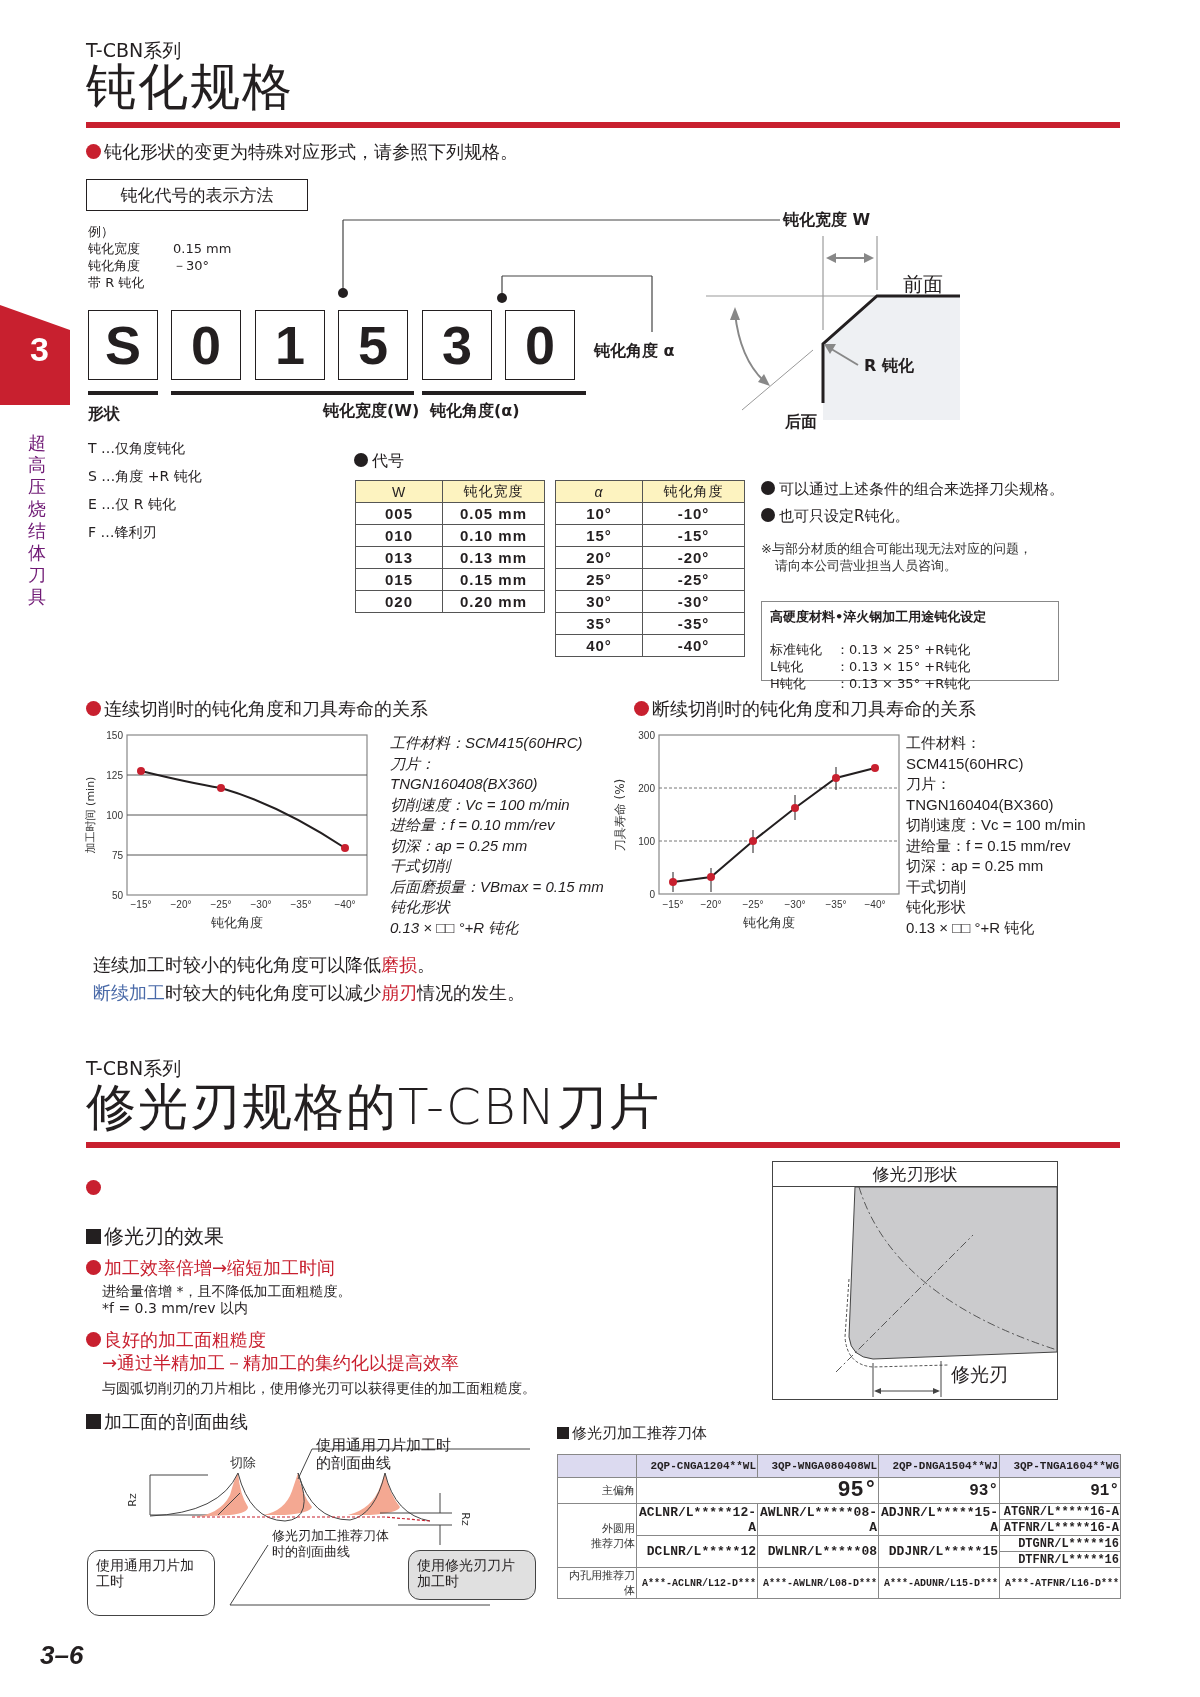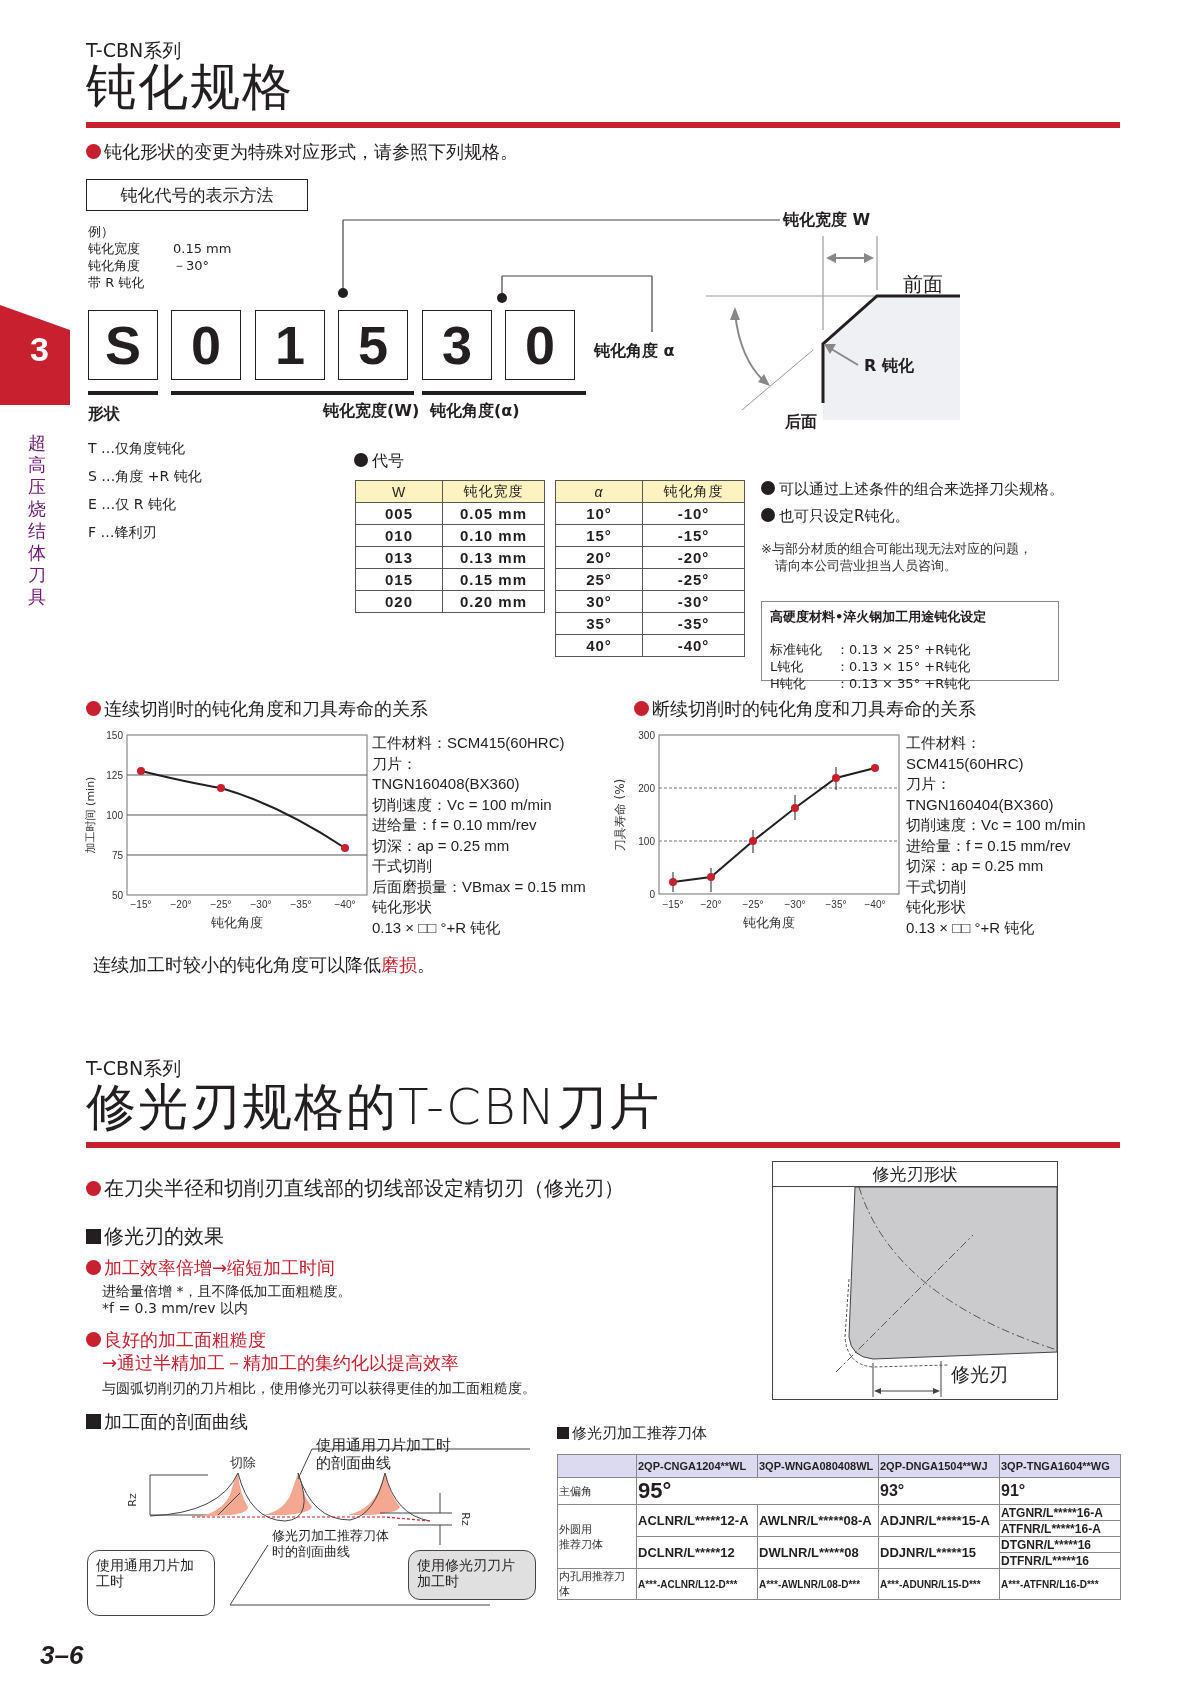--- a/index.html
+++ b/index.html
@@ -18,21 +18,21 @@
   .small{font-size:13px;line-height:17px;}
   table.codes{border-collapse:collapse;font-family:"Liberation Sans",sans-serif;}
   table.codes td,table.codes th{border:1.2px solid #555;height:21px;padding:0;text-align:center;font-size:15px;font-weight:bold;letter-spacing:1px;}
   table.codes th{background:#fdf3c0;font-weight:normal;font-size:14px;}
   .side-tab{position:absolute;left:0;top:305px;width:70px;height:100px;background:#c8202f;clip-path:polygon(0 0,100% 25%,100% 100%,0 100%);}
   .side-num{position:absolute;left:30px;top:330px;font-size:34px;font-weight:bold;color:#fff;font-family:"Liberation Sans",sans-serif;}
   .vert{position:absolute;left:28px;top:432px;width:20px;font-size:18px;line-height:22px;color:#701a75;}
   .cond{font-size:15px;line-height:20.5px;font-family:"Liberation Sans",sans-serif;}
   .spec-box{position:absolute;left:761px;top:601px;width:298px;height:80px;border:1.3px solid #888;padding:6px 8px;box-sizing:border-box;font-size:13px;line-height:17px;}
   table.rec{border-collapse:collapse;font-family:"Liberation Sans",sans-serif;position:absolute;left:557px;top:1454px;}
-  table.rec td{border:1px solid #888;text-align:left;font-weight:bold;font-size:13px;padding:0 1px;color:#231f20;}
+  table.rec td{border:1px solid #888;text-align:right;font-weight:bold;font-size:13px;padding:0 1px;color:#231f20;font-family:Liberation Mono, monospace;}
   table.rec tr.hdr td{background:#dcdaf0;font-size:11px;height:22px;}
   table.rec td.lbl{font-weight:normal;font-size:11px;color:#333;}
   .bubble{position:absolute;border:1.5px solid #444;border-radius:12px;font-size:14px;line-height:16px;padding:6px 8px;box-sizing:border-box;}
 </style>
 </head>
 <body>
 
 <div class="side-tab"></div>
 <div class="side-num">3</div>
 <div class="vert">超高压烧结体刀具</div>
@@ -207,21 +207,21 @@
       <text x="221" y="183">−35°</text>
       <text x="265" y="183">−40°</text>
   </g>
   <path d="M61 46 Q110 58 141 63 Q200 80 265 123" fill="none" stroke="#231f20" stroke-width="2"></path>
   <circle cx="61" cy="46" r="4" fill="#c8202f"></circle>
   <circle cx="141" cy="63" r="4" fill="#c8202f"></circle>
   <circle cx="265" cy="123" r="4" fill="#c8202f"></circle>
   <text x="14" y="90" font-size="11" fill="#333" transform="rotate(-90 14 90)" text-anchor="middle">加工时间 (min)</text>
   <text x="157" y="202" font-size="13" fill="#333" text-anchor="middle">钝化角度</text>
 </svg>
-<div class="abs cond" style="left:372px;top:733px;">
+<div class="abs cond" style="left:390px;top:733px;font-style:italic;">
   <div>工件材料：SCM415(60HRC)</div>
   <div>刀片：</div>
   <div>TNGN160408(BX360)</div>
   <div>切削速度：Vc = 100 m/min</div>
   <div>进给量：f = 0.10 mm/rev</div>
   <div>切深：ap = 0.25 mm</div>
   <div>干式切削</div>
   <div>后面磨损量：VBmax = 0.15 mm</div>
   <div>钝化形状</div>
   <div>0.13 × □□ °+R 钝化</div>
@@ -273,27 +273,28 @@
   <div>切削速度：Vc = 100 m/min</div>
   <div>进给量：f = 0.15 mm/rev</div>
   <div>切深：ap = 0.25 mm</div>
   <div>干式切削</div>
   <div>钝化形状</div>
   <div>0.13 × □□ °+R 钝化</div>
 </div>
 
 <div class="abs" style="left:93px;top:951px;font-size:18px;line-height:28px;">
   <div><span>连续加工时较小的钝化角度可以降低</span><span class="red">磨损</span><span>。</span></div>
+  <div><span class="blue">断续加工</span><span>时较大的钝化角度可以减少</span><span class="red">崩刃</span><span>情况的发生。</span></div>
 </div>
 
 <div class="abs series" style="left:86px;top:1056px;">T-CBN系列</div>
 <div class="abs bigtitle" style="left:86px;top:1082px;">修光刃规格的T-CBN刀片</div>
 <div class="redrule" style="top:1142px;"></div>
 
-<div class="abs" style="left:86px;top:1175px;font-size:20px;"><span class="dot"></span><span>在刀尖半径和切削刃直线部的切线部设定精切刃（修光刃）</span></div>
+<div class="abs" style="left:86px;top:1175px;font-size:20px;"><span class="dot"></span></div>
 
 <div class="abs" style="left:86px;top:1223px;font-size:20px;"><span class="sq"></span><span>修光刃的效果</span></div>
 <div class="abs red" style="left:86px;top:1256px;font-size:18px;"><span class="dot"></span><span>加工效率倍增→缩短加工时间</span></div>
 <div class="abs" style="left:102px;top:1283px;font-size:14px;line-height:17px;">
   <div>进给量倍增 *，且不降低加工面粗糙度。</div>
   <div>*f = 0.3 mm/rev 以内</div>
 </div>
 <div class="abs red" style="left:86px;top:1328px;font-size:18px;"><span class="dot"></span><span>良好的加工面粗糙度</span></div>
 <div class="abs red" style="left:102px;top:1351px;font-size:18px;">→通过半精加工－精加工的集约化以提高效率</div>
 <div class="abs" style="left:102px;top:1380px;font-size:14px;">与圆弧切削刃的刀片相比，使用修光刃可以获得更佳的加工面粗糙度。</div>

